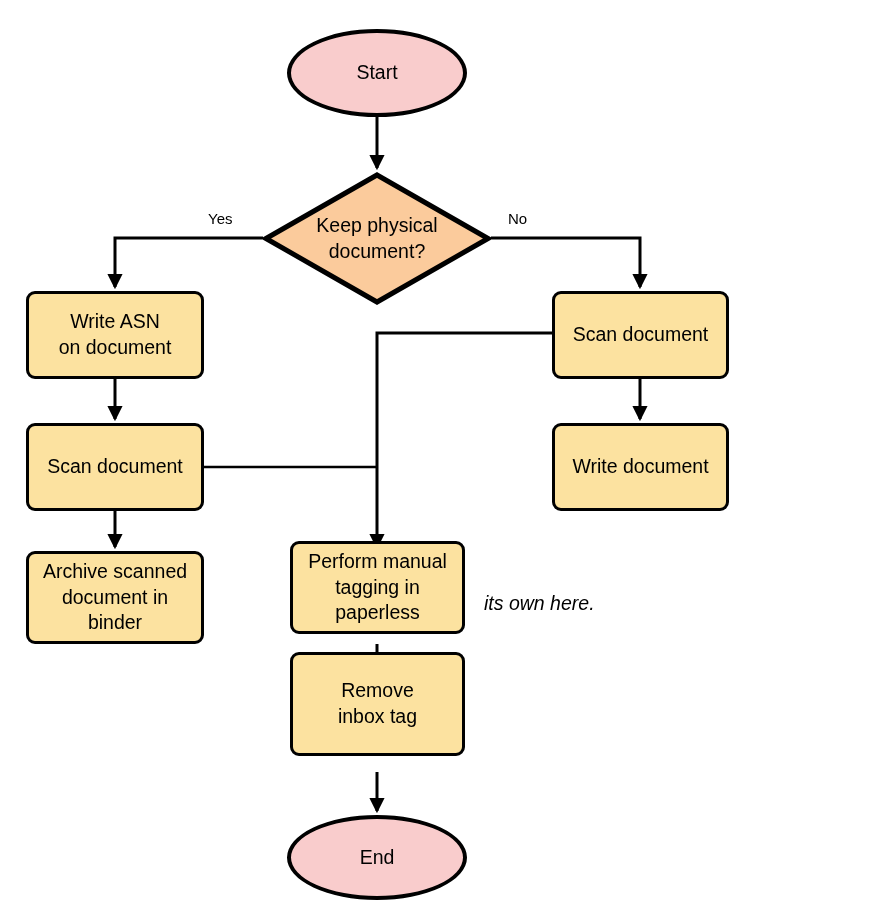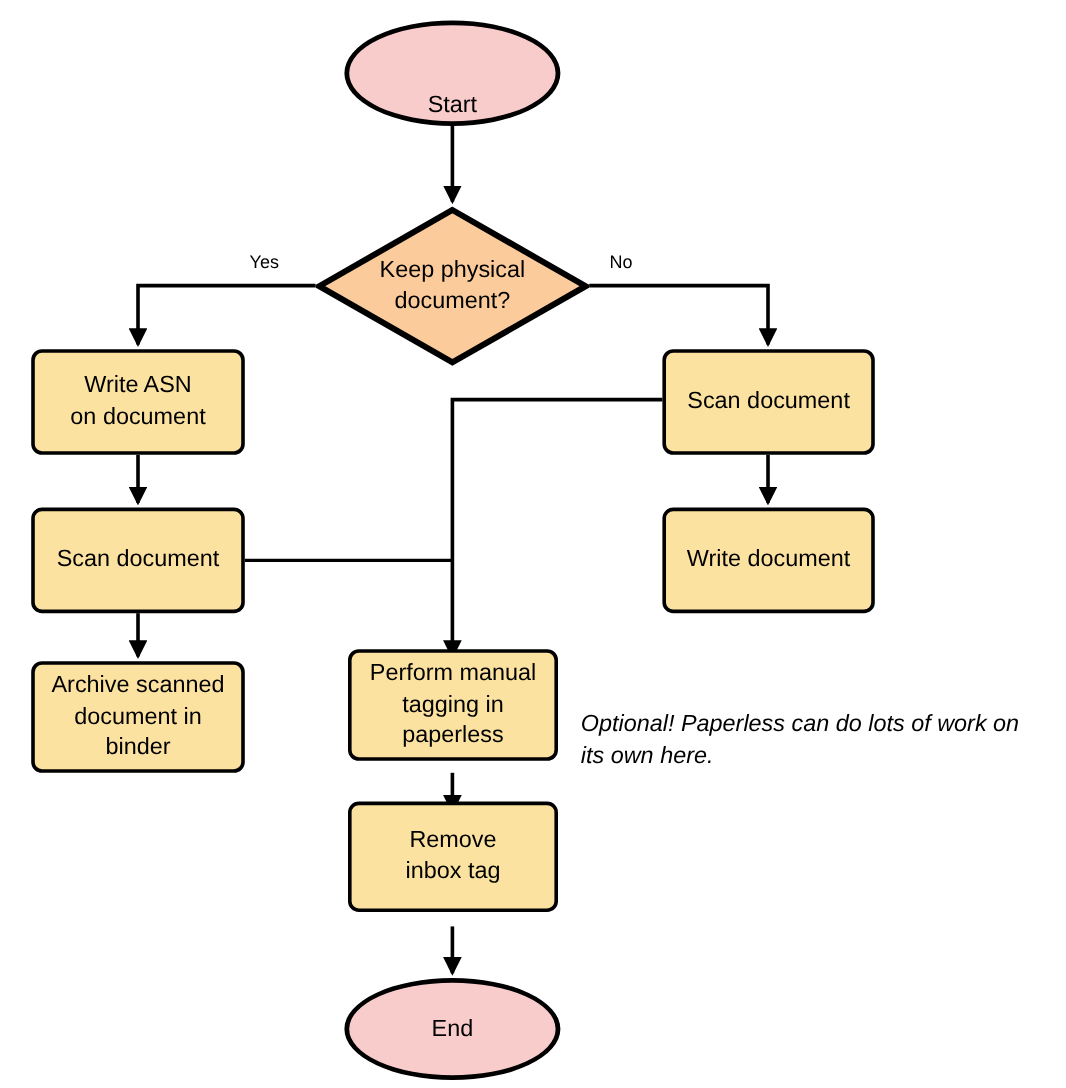--- a/index.html
+++ b/index.html
@@ -110,21 +110,21 @@
 
     <path d="M 552 333 L 377 333 L 377 547" stroke="#000000" stroke-width="3" fill="none" marker-end="url(#arrowhead)"></path>
 
     <path d="M 204 467 L 377 467" stroke="#000000" stroke-width="2.6" fill="none"></path>
 
     <path d="M 377 644 L 377 676" stroke="#000000" stroke-width="3" fill="none" marker-end="url(#arrowhead)"></path>
 
     <path d="M 377 772 L 377 811" stroke="#000000" stroke-width="3" fill="none" marker-end="url(#arrowhead)"></path>
   </svg>
 
-  <div class="node node-terminal" style="left:287px; top:17px; width:180px; height:88px;align-items:flex-end;">
+  <div class="node node-terminal" style="left:287px; top:29px; width:180px; height:88px;">
     <span>Start</span>
   </div>
 
   <div class="node node-decision" style="left:263px; top:172px; width:228px; height:133px;">
     <svg class="decision-shape" viewBox="0 0 228 133" preserveAspectRatio="none" xmlns="http://www.w3.org/2000/svg">
       <polygon points="114,3 225,66.5 114,130 3,66.5" fill="#fbcb9c" stroke="#000000" stroke-width="5" stroke-linejoin="miter"></polygon>
     </svg>
     <div class="decision-label">
       <div>Keep physical</div>
       <div>document?</div>
@@ -162,29 +162,28 @@
   </div>
 
   <div class="node node-process" style="left:290px; top:541px; width:175px; height:93px;">
     <div>
       <div>Perform manual</div>
       <div>tagging in</div>
       <div>paperless</div>
     </div>
   </div>
 
-  <div class="node node-process" style="left:290px; top:668px; width:175px; height:92px;align-items:center;">
+  <div class="node node-process" style="left:290px; top:652px; width:175px; height:104px;align-items:center;">
     <div>
       <div>Remove</div>
       <div>inbox tag</div>
     </div>
   </div>
 
   <div class="node node-terminal" style="left:287px; top:815px; width:180px; height:85px;">
     <span>End</span>
   </div>
 
   <div class="note" style="left:484px; top:590px; width:400px;">
-    <div>Optional! Paperless can do lots of work on</div>
     <div>its own here.</div>
   </div>
 
 </div>
 
 </body></html>

